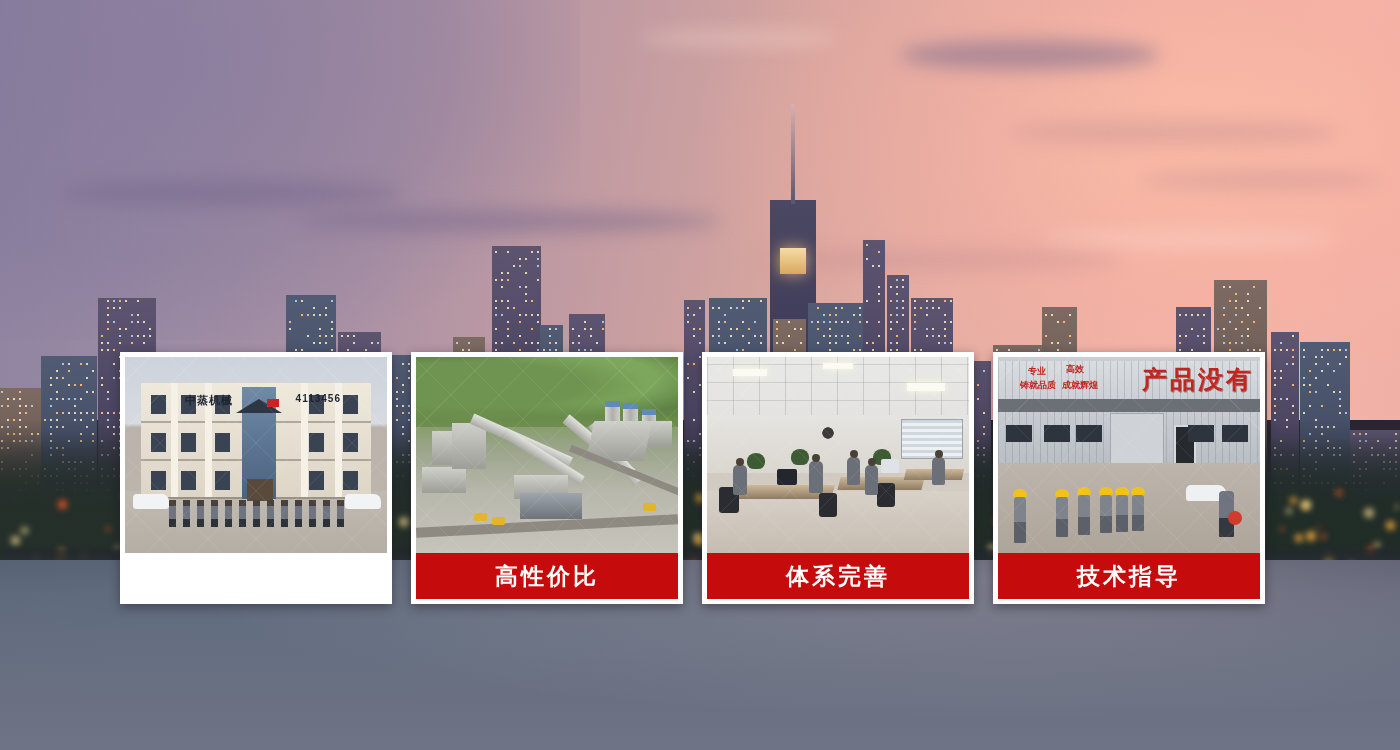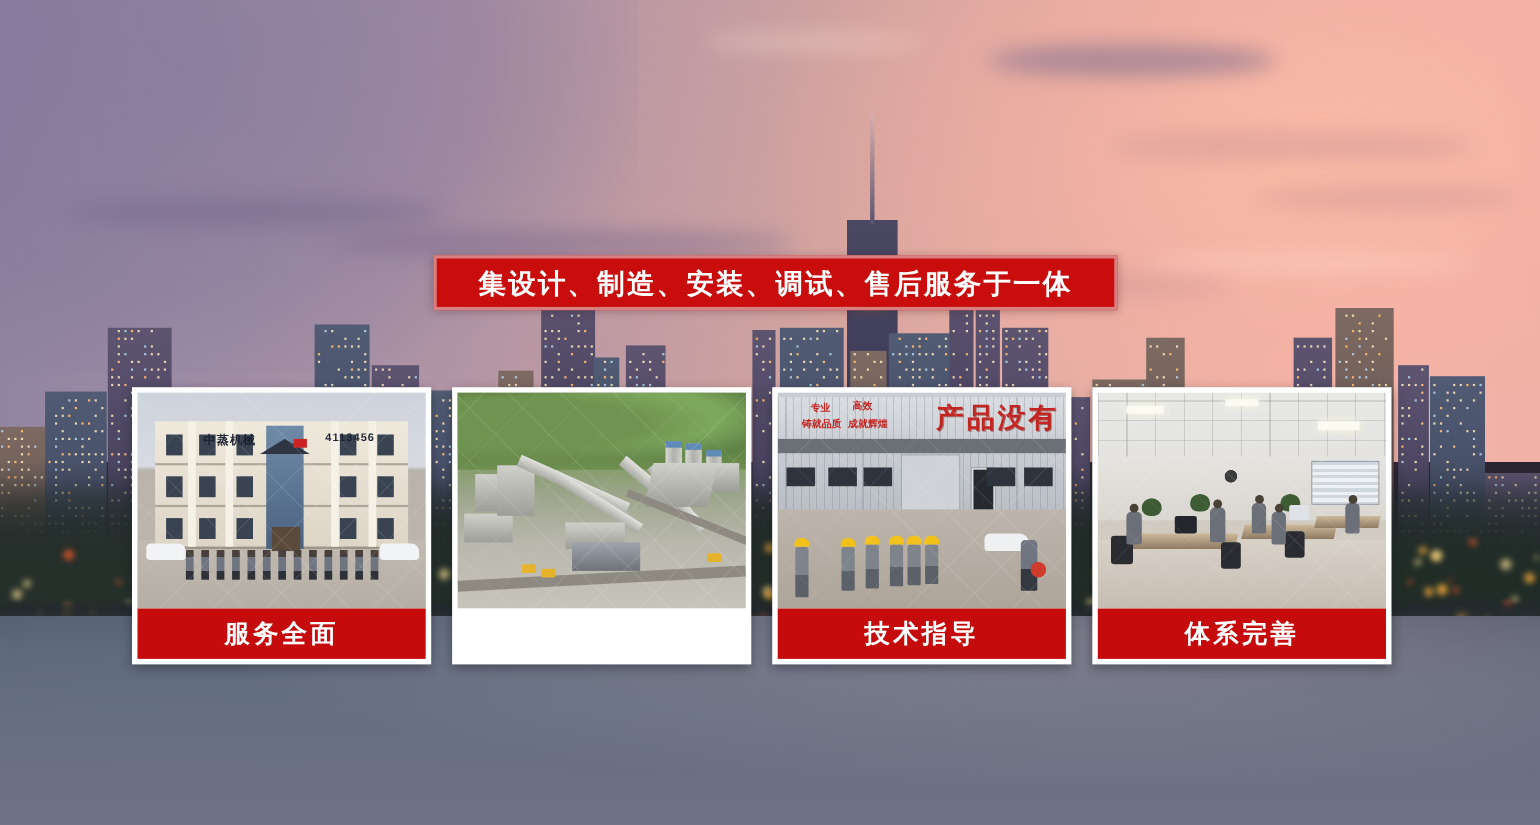--- a/index.html
+++ b/index.html
@@ -2913,23 +2913,20 @@
       <div class="glow" style="width: 4px; height: 4px; left: 82px; top: 133px; background: rgba(255, 176, 60, 0.85);"></div>
       <div class="glow" style="width: 8px; height: 8px; left: 369px; top: 89px; background: rgba(255, 228, 150, 0.7);"></div>
     </div>
   <div class="shoreline"></div>
 
   <div class="water">
     <div class="shine"></div>
   </div>
 
 
-  <div class="subbar">
-    <span>集设计、制造、安装、调试、售后服务于一体</span>
-  </div>
 
   <div class="cards">
 
     <div class="card">
       <div class="thumb t1">
         <div class="ground"></div>
         <div class="bld1">
           <div class="flr" style="top:38px;"></div>
           <div class="flr" style="top:76px;"></div>
           <div class="col" style="left:30px;"></div>
@@ -2968,23 +2965,20 @@
           <div class="per" style="left:114px;"></div>
         <div class="per" style="left:128px;"></div>
           <div class="per" style="left:142px;"></div>
         <div class="per" style="left:156px;"></div>
           <div class="per" style="left:170px;"></div>
         <div class="per" style="left:184px;"></div>
           <div class="per" style="left:198px;"></div>
         <div class="per" style="left:212px;"></div>
         <div class="wm"></div>
       </div>
-      <div class="cap">
-        <span>服务全面</span>
-      </div>
     </div>
 
     <div class="card">
       <div class="thumb t2">
         <div class="field"></div>
         <div class="silo" style="right:40px; top:46px; width:15px; height:40px;">
             <i></i>
           </div>
         <div class="silo" style="right:58px; top:44px; width:15px; height:42px;">
             <i></i>
@@ -3002,20 +2996,66 @@
         <div class="convey" style="left:176px;top:62px; width:74px;  height:10px; transform:rotate(52deg); transform-origin:left center;"></div>
         <div class="blk" style="left:174px; top:64px; width:58px; height:40px; transform:skewX(-12deg);"></div>
         <div class="blk" style="left:98px;  top:118px;width:54px; height:24px;"></div>
         <div class="blk" style="left:104px; top:136px;width:62px; height:26px; background:linear-gradient(180deg,#9fa5ac,#6e737a);"></div>
         <div class="road" style="left:0;  top:164px;width:262px; height:10px; transform:rotate(-3deg);"></div>
         <div class="road" style="left:150px;top:110px;width:120px; height:7px; transform:rotate(22deg);"></div>
         <div class="dig" style="left:58px;  top:156px;"></div>
         <div class="dig" style="left:76px;  top:160px;"></div>
         <div class="dig" style="right:22px; top:146px;"></div>
         <div class="wm"></div>
+      </div>
+      <div class="cap">
+        <span>高性价比</span>
+      </div>
+    </div>
+
+    <div class="card">
+      <div class="thumb t3">
+        <div class="ceil"></div>
+        <div class="lamp" style="left:26px;  top:12px; width:34px; height:7px;"></div>
+        <div class="lamp" style="left:116px; top:6px;  width:30px; height:6px;"></div>
+        <div class="lamp" style="right:24px; top:26px; width:38px; height:8px;"></div>
+        <div class="wall"></div>
+        <div class="blind"></div>
+        <div class="logo"></div>
+        <div class="floor"></div>
+        <div class="plant" style="left:40px;  top:96px;"></div>
+        <div class="plant" style="left:84px;  top:92px;"></div>
+        <div class="plant" style="left:166px; top:92px;"></div>
+        <div class="desk" style="left:32px;  top:128px; width:94px; height:14px; transform:skewX(-16deg);"></div>
+        <div class="desk" style="left:132px; top:120px; width:84px; height:13px; transform:skewX(-14deg);"></div>
+        <div class="desk" style="right:6px;  top:112px; width:58px; height:11px; transform:skewX(-12deg);"></div>
+        <div class="chair" style="left:12px;  top:130px; width:20px; height:26px;"></div>
+        <div class="chair" style="left:112px; top:136px; width:18px; height:24px;"></div>
+        <div class="chair" style="left:170px; top:126px; width:18px; height:24px;"></div>
+        <div class="pers" style="left:26px;  top:108px; width:14px; height:30px;">
+            <b></b>
+          </div>
+        <div class="pers" style="left:102px; top:104px; width:14px; height:32px;">
+            <b></b>
+          </div>
+        <div class="pers" style="left:140px; top:100px; width:13px; height:28px;">
+            <b></b>
+          </div>
+        <div class="pers" style="left:158px; top:108px; width:13px; height:30px;">
+            <b></b>
+          </div>
+        <div class="pers" style="right:24px; top:100px; width:13px; height:28px;">
+            <b></b>
+          </div>
+        <div class="mon" style="left:70px;  top:112px; width:20px; height:16px;"></div>
+        <div class="mon" style="left:174px; top:102px; width:18px; height:14px; background:#dfe3e8;"></div>
+        <div class="wm"></div>
+      </div>
+      <div class="cap">
+        <span>体系完善</span>
       </div>
     </div>
 
     <div class="card">
       <div class="thumb t4">
         <div class="shed">
           <div class="rib"></div>
           <div class="band"></div>
           <div class="bigtxt">产品没有</div>
           <div class="smtxt" style="left:30px; top:4px;">专业</div>
@@ -3052,57 +3092,14 @@
           </div>
         <div class="mgr"></div>
         <div class="helmet"></div>
         <div class="wm"></div>
       </div>
       <div class="cap">
         <span>技术指导</span>
       </div>
     </div>
 
-    <div class="card">
-      <div class="thumb t3">
-        <div class="ceil"></div>
-        <div class="lamp" style="left:26px;  top:12px; width:34px; height:7px;"></div>
-        <div class="lamp" style="left:116px; top:6px;  width:30px; height:6px;"></div>
-        <div class="lamp" style="right:24px; top:26px; width:38px; height:8px;"></div>
-        <div class="wall"></div>
-        <div class="blind"></div>
-        <div class="logo"></div>
-        <div class="floor"></div>
-        <div class="plant" style="left:40px;  top:96px;"></div>
-        <div class="plant" style="left:84px;  top:92px;"></div>
-        <div class="plant" style="left:166px; top:92px;"></div>
-        <div class="desk" style="left:32px;  top:128px; width:94px; height:14px; transform:skewX(-16deg);"></div>
-        <div class="desk" style="left:132px; top:120px; width:84px; height:13px; transform:skewX(-14deg);"></div>
-        <div class="desk" style="right:6px;  top:112px; width:58px; height:11px; transform:skewX(-12deg);"></div>
-        <div class="chair" style="left:12px;  top:130px; width:20px; height:26px;"></div>
-        <div class="chair" style="left:112px; top:136px; width:18px; height:24px;"></div>
-        <div class="chair" style="left:170px; top:126px; width:18px; height:24px;"></div>
-        <div class="pers" style="left:26px;  top:108px; width:14px; height:30px;">
-            <b></b>
-          </div>
-        <div class="pers" style="left:102px; top:104px; width:14px; height:32px;">
-            <b></b>
-          </div>
-        <div class="pers" style="left:140px; top:100px; width:13px; height:28px;">
-            <b></b>
-          </div>
-        <div class="pers" style="left:158px; top:108px; width:13px; height:30px;">
-            <b></b>
-          </div>
-        <div class="pers" style="right:24px; top:100px; width:13px; height:28px;">
-            <b></b>
-          </div>
-        <div class="mon" style="left:70px;  top:112px; width:20px; height:16px;"></div>
-        <div class="mon" style="left:174px; top:102px; width:18px; height:14px; background:#dfe3e8;"></div>
-        <div class="wm"></div>
-      </div>
-      <div class="cap">
-        <span>体系完善</span>
-      </div>
-    </div>
-
   </div>
 </div>
 
 </body></html>

